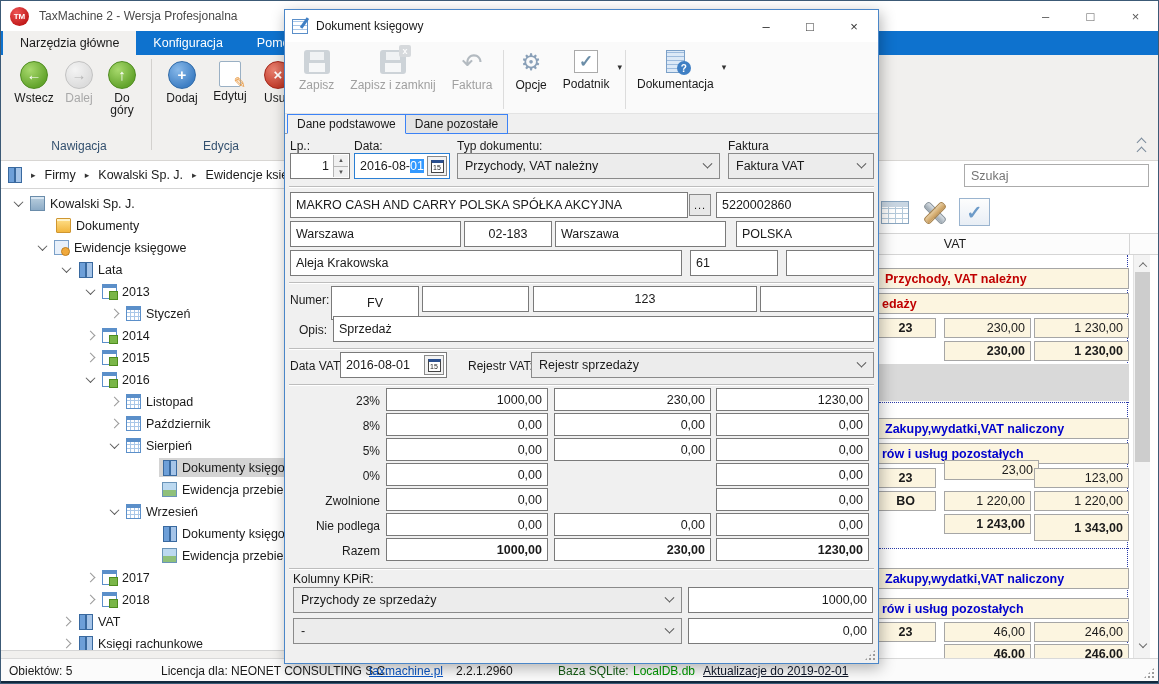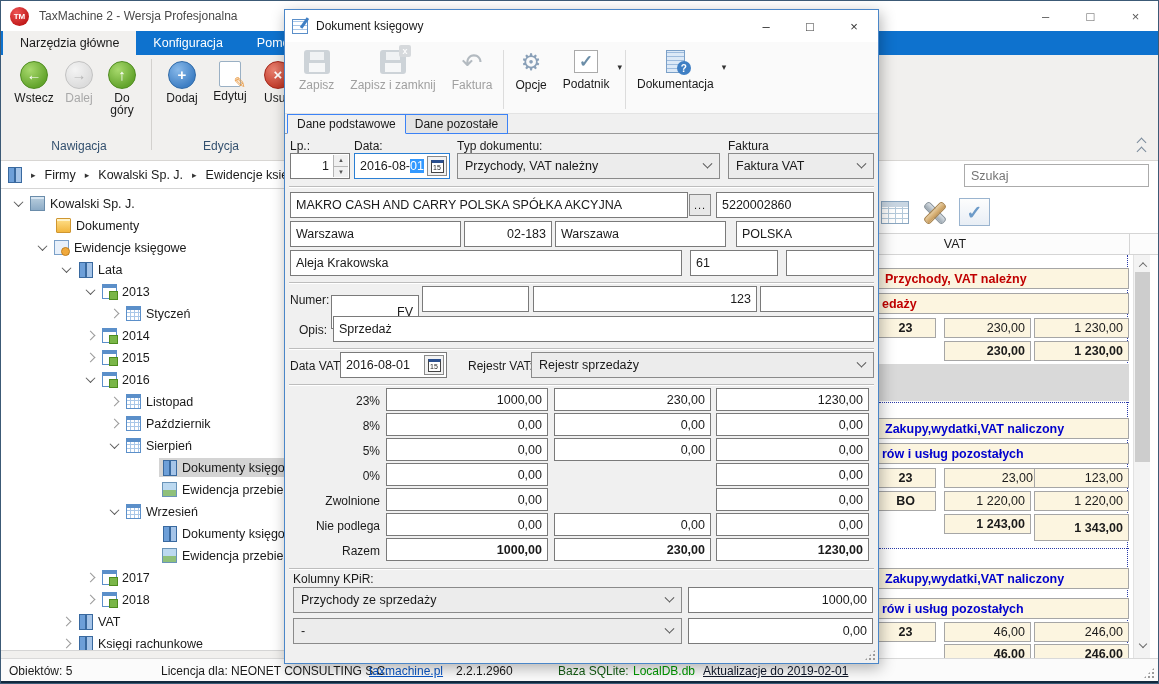--- a/index.html
+++ b/index.html
@@ -138,21 +138,21 @@
   .caret { font-size:9px; color:#333; margin-top:12px; }
   .tb-sep { width:1px; align-self:stretch; background:#dcdcdc; margin:0 3px 4px 3px; }
   .dlg-tabs { position:absolute; left:2px; top:104px; display:flex; z-index:2; }
   .dtab { height:20px; display:flex; align-items:center; padding:0 9px; border:1px solid #3b82f6; font-size:12px; }
   .dtab.active { background:#f0f0f0; border-bottom:1px solid #f0f0f0; }
   .dtab.inactive { background:#e4e4e4; border-left:none; }
   .dlg-tabline { position:absolute; left:0; top:123px; width:100%; height:1px; background:#9a9a9a; }
   .flabel { position:absolute; font-size:12px; color:#1a1a1a; }
   .tfield { position:absolute; background:#fff; border:1px solid #7a7a7a; font-size:12.5px; display:flex; align-items:center; padding:0 5px; white-space:nowrap; overflow:hidden; }
   .tfield.num { justify-content:flex-end; }
-  .tfield.ctr { justify-content:flex-end; }
+  .tfield.ctr { justify-content:center; }
   .combo { position:absolute; background:#ececec; border:1px solid #8a8a8a; font-size:12.5px; display:flex; align-items:center; padding:0 7px; }
   .combo .vchev { position:absolute; right:8px; top:9px; width:7px; height:7px; border-right:1.5px solid #555; border-bottom:1.5px solid #555; transform:rotate(45deg) translate(-2px,-2px); }
   .spinner { position:absolute; right:1px; top:1px; bottom:1px; width:15px; display:flex; flex-direction:column; border-left:1px solid #b5b5b5; }
   .spinner span { flex:1; background:#f0f0f0; font-size:6px; color:#555; display:flex; align-items:center; justify-content:center; }
   .spinner span + span { border-top:1px solid #b5b5b5; }
   .calbtn { position:absolute; right:2px; top:2px; width:20px; height:20px; background:#f2f2f2; border:1px solid #8a8a8a;
             display:flex; align-items:center; justify-content:center; }
   .calbtn .c15 { width:13px; height:13px; border:1px solid #444; border-top:3px solid #2a4f8f; font-size:7px; line-height:9px; text-align:center; background:#fff; }
   .hsep { position:absolute; left:4px; right:4px; height:2px; border-top:1px solid #bdbdbd; border-bottom:1px solid #fff; }
   .sel-hi { background:#3399ff; color:#fff; }
@@ -392,21 +392,21 @@
     <div class="cell num" style="left:65px;top:63px;width:87px;height:20px">230,00</div>
     <div class="cell num" style="left:155px;top:63px;width:95px;height:20px">1 230,00</div>
     <div class="cell num tot" style="left:65px;top:86px;width:87px;height:20px">230,00</div>
     <div class="cell num tot" style="left:155px;top:86px;width:95px;height:20px">1 230,00</div>
     <div class="gray-band" style="top:109px;height:37px"></div>
     <div class="dotted-sep" style="top:147px"></div>
 
     <div class="cell blue" style="left:-4px;top:163px;width:254px;height:21px;padding-left:9px">Zakupy,wydatki,VAT naliczony</div>
     <div class="cell blue" style="left:-4px;top:188px;width:254px;height:21px;padding-left:6px">rów i usług pozostałych</div>
     <div class="cell ctr" style="left:-4px;top:213px;width:61px;height:20px">23</div>
-    <div class="cell num" style="left:65px;top:213px;width:95px;height:20px">23,00</div>
+    <div class="cell num" style="left:65px;top:205px;width:95px;height:20px">23,00</div>
     <div class="cell num" style="left:155px;top:213px;width:95px;height:20px">123,00</div>
     <div class="cell ctr" style="left:-4px;top:236px;width:61px;height:20px">BO</div>
     <div class="cell num" style="left:65px;top:236px;width:87px;height:20px">1 220,00</div>
     <div class="cell num" style="left:155px;top:236px;width:95px;height:20px">1 220,00</div>
     <div class="cell num tot" style="left:65px;top:259px;width:87px;height:20px">1 243,00</div>
     <div class="cell num tot" style="left:155px;top:259px;width:95px;height:27px">1 343,00</div>
     <div class="dotted-sep" style="top:293px"></div>
 
     <div class="cell blue" style="left:-4px;top:313px;width:254px;height:21px;padding-left:9px">Zakupy,wydatki,VAT naliczony</div>
     <div class="cell blue" style="left:-4px;top:343px;width:254px;height:21px;padding-left:6px">rów i usług pozostałych</div>
@@ -547,21 +547,21 @@
     <div class="tfield" style="left:405px;top:240px;width:88px;height:26px">
         <span>61</span>
       </div>
     <div class="tfield" style="left:501px;top:240px;width:88px;height:26px">
         <span></span>
       </div>
 
     <div class="hsep" style="top:272px"></div>
 
     <div class="flabel" style="left:5px;top:283px">Numer:</div>
-    <div class="tfield ctr" style="left:46px;top:285px;width:88px;height:34px">
+    <div class="tfield ctr" style="left:46px;top:276px;width:88px;height:34px">
         <span>FV</span>
       </div>
     <div class="tfield ctr" style="left:137px;top:276px;width:107px;height:26px">
         <span></span>
       </div>
     <div class="tfield ctr" style="left:248px;top:276px;width:224px;height:26px">
         <span>123</span>
       </div>
     <div class="tfield ctr" style="left:475px;top:276px;width:114px;height:26px">
         <span></span>

